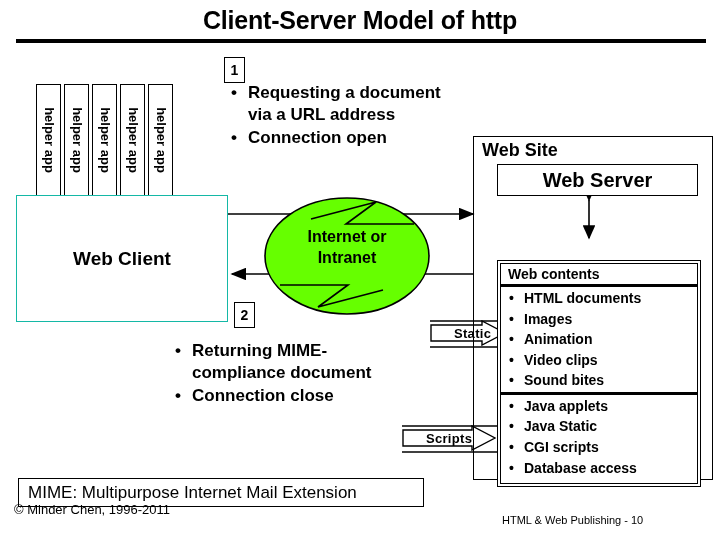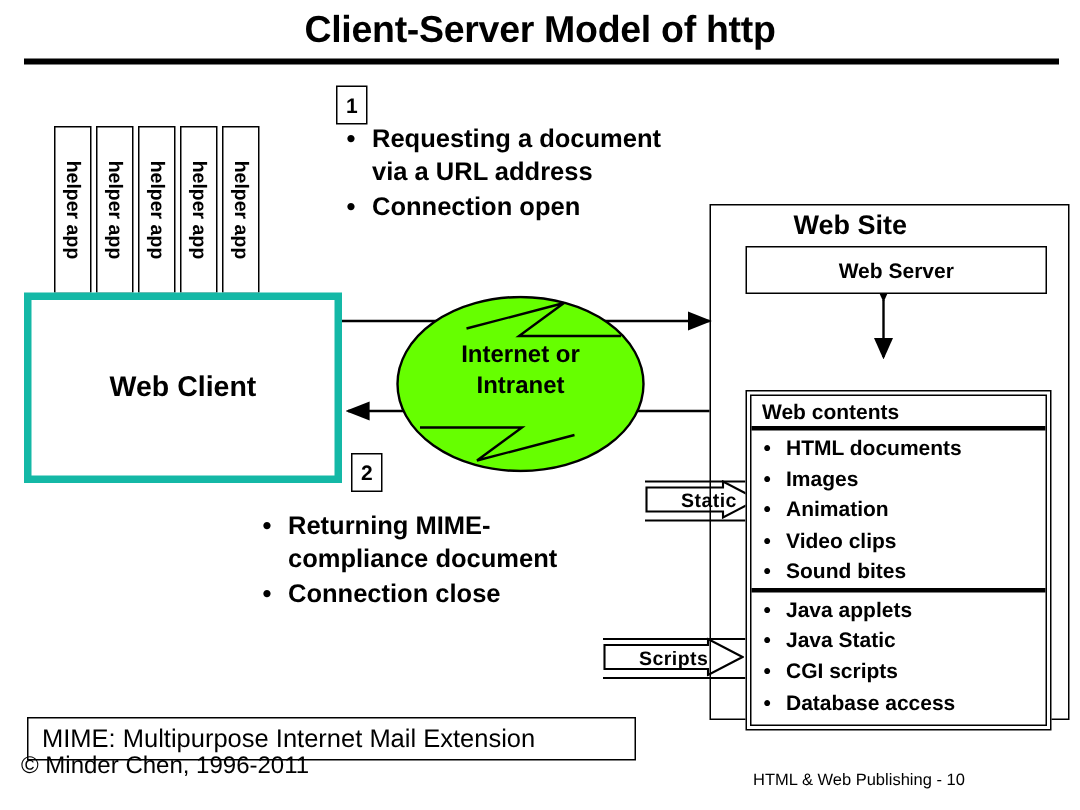--- a/index.html
+++ b/index.html
@@ -66,21 +66,21 @@
     line-height: 1;
   }
 
   
   .web-client {
     position: absolute;
     left: 16px;
     top: 195px;
     width: 212px;
     height: 127px;
-    border: 5px solid #14b8a6;
+    border: 1px solid #14b8a6;
     box-sizing: border-box;
     background: #ffffff;
     display: flex;
     align-items: center;
     justify-content: center;
   }
   .web-client span {
     font-size: 19px;
     font-weight: bold;
   }
@@ -186,37 +186,36 @@
     border: 1px solid #000000;
     box-sizing: border-box;
     background: transparent;
   }
   .web-site-title {
     position: absolute;
     left: 482px;
     top: 140px;
     font-size: 18px;
     font-weight: bold;
-    margin-left: 47px;
   }
   .web-server {
     position: absolute;
     left: 497px;
     top: 164px;
     width: 201px;
     height: 32px;
     border: 1px solid #000000;
     box-sizing: border-box;
     background: #ffffff;
     display: flex;
     align-items: center;
     justify-content: center;
   }
   .web-server span {
-    font-size: 14px;
+    font-size: 20px;
     font-weight: bold;
   }
 
   
   .web-contents {
     position: absolute;
     left: 497px;
     top: 240px;
     width: 204px;
     height: 227px;
@@ -270,21 +269,21 @@
     align-items: center;
     padding-left: 9px;
     font-size: 17px;
   }
 
   
   .footer-left {
     position: absolute;
     left: 14px;
     top: 502px;
-    font-size: 16px;
+    font-size: 13px;
   }
   .footer-right {
     position: absolute;
     left: 502px;
     top: 514px;
     font-size: 11px;
   }
 </style>
 </head>
 <body>

